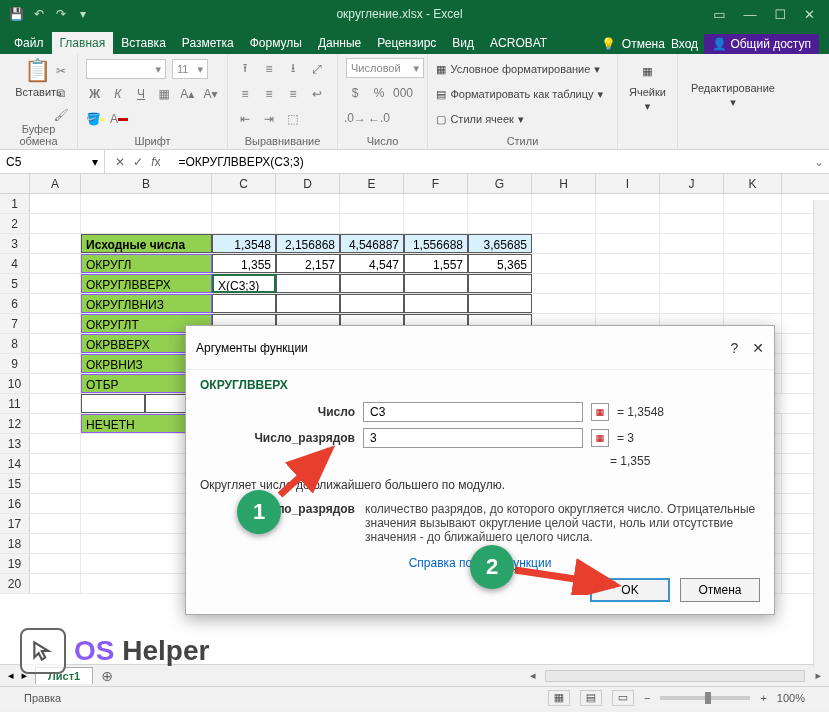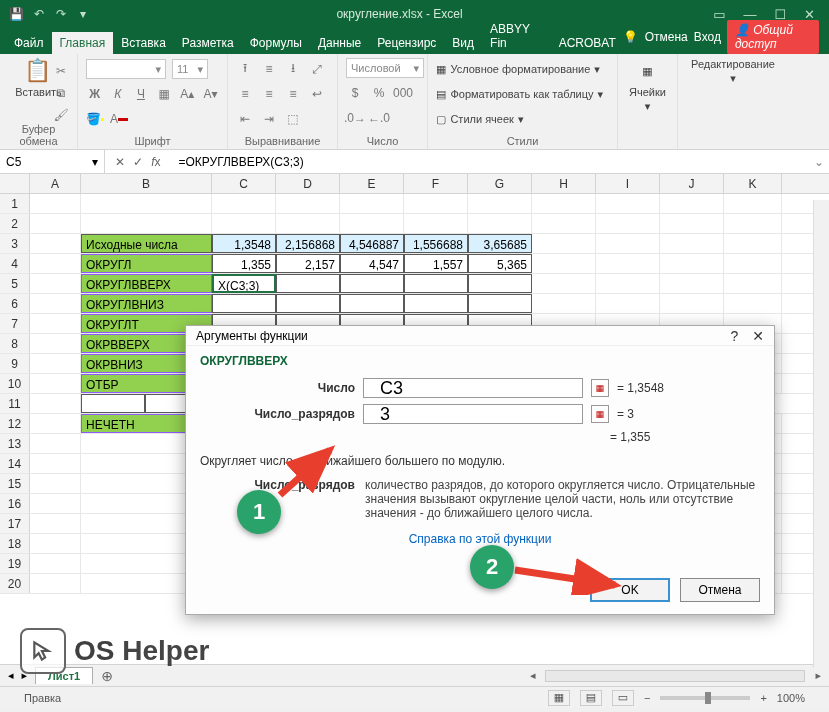--- a/index.html
+++ b/index.html
@@ -11,21 +11,21 @@
 .titlebar .title { flex: 1; text-align: center; color: #d4e8db; }
 .titlebar .winctl { display: flex; gap: 18px; padding: 0 14px; color: #bfe0cb; font-size: 13px; }
 .qat-icon { width: 14px; height: 14px; display: inline-flex; align-items: center; justify-content: center; }
 
 
 .tabs { height: 26px; background: #0e6638; display: flex; align-items: flex-end; padding-left: 6px; }
 .tab { padding: 4px 8px; font-size: 12px; color: #fff; cursor: pointer; }
 .tab.file { background: #0e6638; color: #fff; }
 .tab.active { background: #f1f1f1; color: #217346; }
 .tabs .right { margin-left: auto; display: flex; align-items: center; gap: 6px; padding-right: 10px; color: #fff; font-size: 12px; }
-.share { background: #ef4444; padding: 3px 8px; border-radius: 2px; font-style: italic; }
+.share { background: #4c1d95; padding: 3px 8px; border-radius: 2px; }
 
 
 .ribbon { height: 96px; background: #f1f1f1; border-bottom: 1px solid #d4d4d4; display: flex; font-size: 11px; color: #6a6a6a; }
 .rgroup { border-right: 1px solid #e1e1e1; padding: 4px 8px 2px; display: flex; flex-direction: column; justify-content: space-between; }
 .rgroup .label { text-align: center; color: #666; font-size: 11px; margin-top: 2px; }
 .rbtn { display: flex; flex-direction: column; align-items: center; gap: 2px; color: #444; }
 .rbtn .ico { width: 26px; height: 26px; display: flex; align-items: center; justify-content: center; }
 .rrow { display: flex; gap: 6px; align-items: center; height: 22px; }
 .fontbox { border: 1px solid #c8c8c8; background: #fff; padding: 1px 4px; font-size: 11px; min-width: 80px; height: 20px; display: flex; align-items: center; justify-content: space-between; color: #888; }
 .sizebox { border: 1px solid #c8c8c8; background: #fff; width: 36px; height: 20px; padding: 1px 4px; font-size: 11px; display: flex; align-items: center; justify-content: space-between; color: #888; }
@@ -43,35 +43,35 @@
 
 
 .gridwrap { position: relative; height: 490px; background: #fff; overflow: hidden; }
 .colhdrs { display: flex; height: 20px; background: #f3f3f3; border-bottom: 1px solid #d4d4d4; font-size: 12px; color: #333; }
 .rowhdr-spacer { width: 30px; border-right: 1px solid #d4d4d4; background: #f3f3f3; }
 .colhdr { border-right: 1px solid #d4d4d4; text-align: center; line-height: 20px; }
 .colA { width: 51px; } .colB { width: 131px; } .colC { width: 64px; } .colD { width: 64px; } .colE { width: 64px; } .colF { width: 64px; } .colG { width: 64px; } .colH { width: 64px; } .colI { width: 64px; } .colJ { width: 64px; } .colK { width: 58px; }
 .gridrow { display: flex; height: 20px; border-bottom: 1px solid #e8e8e8; }
 .rowhdr { width: 30px; border-right: 1px solid #d4d4d4; background: #f3f3f3; text-align: center; font-size: 12px; color: #333; line-height: 20px; }
 .cell { border-right: 1px solid #e8e8e8; font-size: 12px; padding: 0 4px; line-height: 20px; overflow: hidden; white-space: nowrap; }
-.hdr-cell { background: #92d050; border: 1px solid #595959; font-weight: normal; }
+.hdr-cell { background: #92d050; border: 1px solid #595959; font-weight: bold; }
 .lbl-cell { background: #92d050; border: 1px solid #8b5cf6; }
 .data-cell { background: #d9f0ff; border: 1px solid #595959; text-align: right; }
 .res-cell { border: 1px solid #595959; text-align: right; }
 .active-cell { border: 2px solid #217346; background: #fff; }
 
 
 .dialog { position: absolute; left: 185px; top: 325px; width: 590px; height: 290px; background: #fdfdfd; border: 1px solid #aaa; box-shadow: 0 4px 16px rgba(0,0,0,0.35); font-size: 12px; }
-.dlg-title { height: 20px; display: flex; align-items: center; justify-content: space-between; padding: 1px 10px; border-bottom: 1px solid #eee; }
+.dlg-title { height: 44px; display: flex; align-items: center; justify-content: space-between; padding: 1px 10px; border-bottom: 1px solid #eee; }
 .dlg-title .r { display: flex; gap: 14px; font-size: 14px; color: #333; }
 .dlg-body { padding: 8px 14px 10px; color: #333; }
 .dlg-fn { color: #0e6638; font-weight: bold; margin-bottom: 10px; }
 .argrow { display: flex; align-items: center; gap: 8px; margin-bottom: 6px; }
 .argrow .albl { width: 155px; text-align: right; font-weight: bold; }
-.argrow input { width: 220px; border: 1px solid #999; height: 20px; padding: 0 16px; font-size: 18px; }
+.argrow input { width: 220px; border: 1px solid #999; height: 20px; padding: 0 6px; font-size: 12px; }
 .argrow .refbtn { width: 18px; height: 18px; border: 1px solid #999; display: flex; align-items: center; justify-content: center; font-size: 9px; color: #b00; }
 .argrow .eqv { color: #333; }
 .dlg-desc { margin: 10px 0; }
 .dlg-argdesc { display: flex; gap: 10px; margin-bottom: 12px; }
 .dlg-argdesc .an { font-weight: bold; width: 155px; text-align: right; }
 .dlg-argdesc .ad { flex: 1; color: #444; }
 .dlg-val { margin: 6px 0 10px; }
 .dlg-link { color: #0563c1; cursor: pointer; text-align: center; }
 .dlg-btns { position: absolute; right: 14px; bottom: 12px; display: flex; gap: 10px; }
 .dlg-btns button { width: 80px; height: 24px; font-size: 12px; background: #f3f3f3; border: 1px solid #888; }
@@ -90,21 +90,21 @@
 
 .status { height: 22px; background: #f1f1f1; border-top: 1px solid #d4d4d4; display: flex; align-items: center; font-size: 11px; padding: 0 24px; color: #555; }
 .status .right { margin-left: auto; display: flex; align-items: center; gap: 10px; }
 .viewbtn { width: 22px; height: 16px; border: 1px solid #ccc; display: flex; align-items: center; justify-content: center; }
 .zoomslider { width: 90px; height: 4px; background: #ccc; position: relative; }
 .zoomslider .thumb { position: absolute; left: 45px; top: -4px; width: 6px; height: 12px; background: #888; }
 
 
 .watermark { position: absolute; left: 20px; bottom: 38px; display: flex; align-items: center; gap: 8px; font-family: Arial; font-weight: bold; font-size: 28px; z-index: 60; }
 .wm-ico { width: 46px; height: 46px; border: 2px solid #666; border-radius: 8px; display: flex; align-items: center; justify-content: center; background: rgba(255,255,255,0.7); }
-.wm-os { color: #404040; }
+.wm-os { color: #8b5cf6; }
 .wm-h { color: #444; }
 
 .scrollv { position: absolute; right: 0; top: 200px; width: 16px; bottom: 44px; background: #f1f1f1; border-left: 1px solid #ddd; }
 </style>
 </head>
 <body>
 
 <div class="titlebar">
   <div class="qat">
     <span class="qat-icon">💾</span>
@@ -123,21 +123,20 @@
 
 <div class="tabs">
   <div class="tab file">Файл</div>
   <div class="tab active">Главная</div>
   <div class="tab">Вставка</div>
   <div class="tab">Разметка</div>
   <div class="tab">Формулы</div>
   <div class="tab">Данные</div>
   <div class="tab">Рецензирс</div>
   <div class="tab">Вид</div>
-  <div class="tab">ABBYY Fin</div>
   <div class="tab">ACROBAT</div>
   <div class="right">
     <span>💡</span>
     <span>Отмена</span>
     <span>Вход</span>
     <span class="share">
       <span>👤</span>
       <span>Общий доступ</span>
     </span>
   </div>
@@ -243,21 +242,21 @@
   </div>
   <div class="rgroup" style="width:60px">
     <div class="rbtn">
       <div class="ico">▦</div>
       <div>Ячейки</div>
       <div>▾</div>
     </div>
   </div>
   <div class="rgroup" style="width:110px; border-right:none">
     <div class="rbtn">
-      <div style="">Редактирование</div>
+      <div style="margin-top:24px">Редактирование</div>
       <div>▾</div>
     </div>
   </div>
 </div>
 
 <div class="fbar">
   <div class="namebox">
     <span>C5</span>
     <span>▾</span>
   </div>

